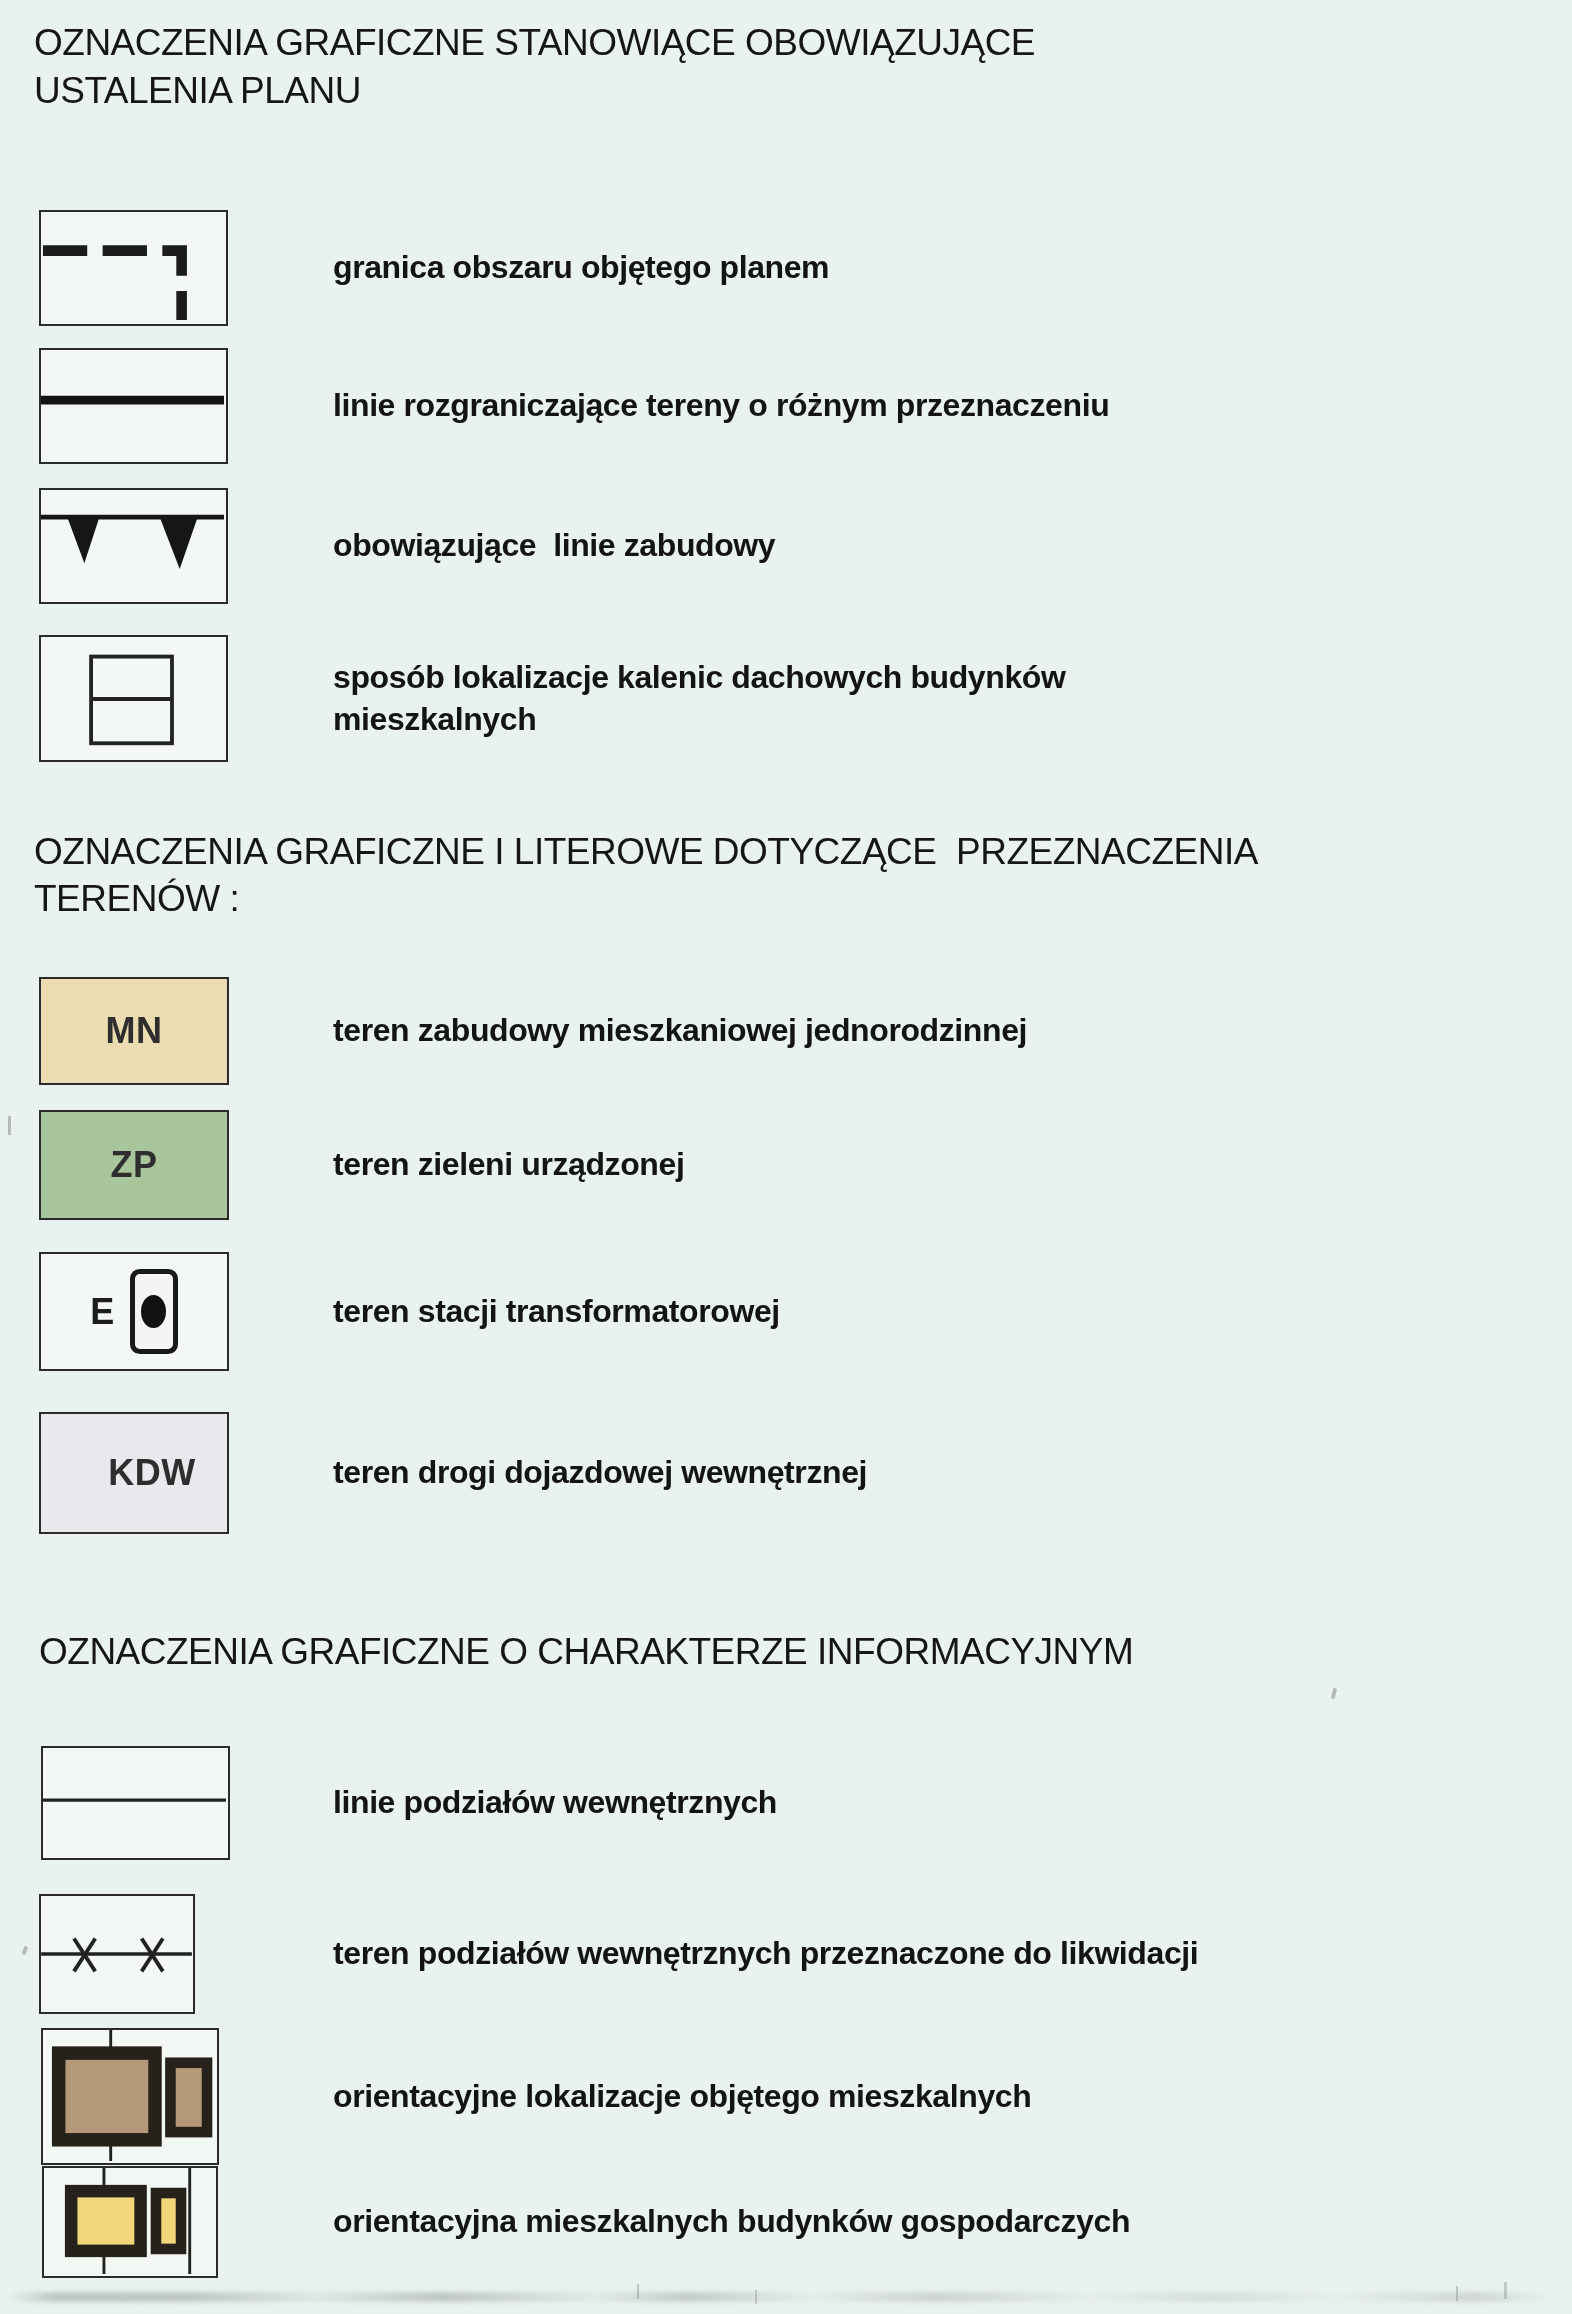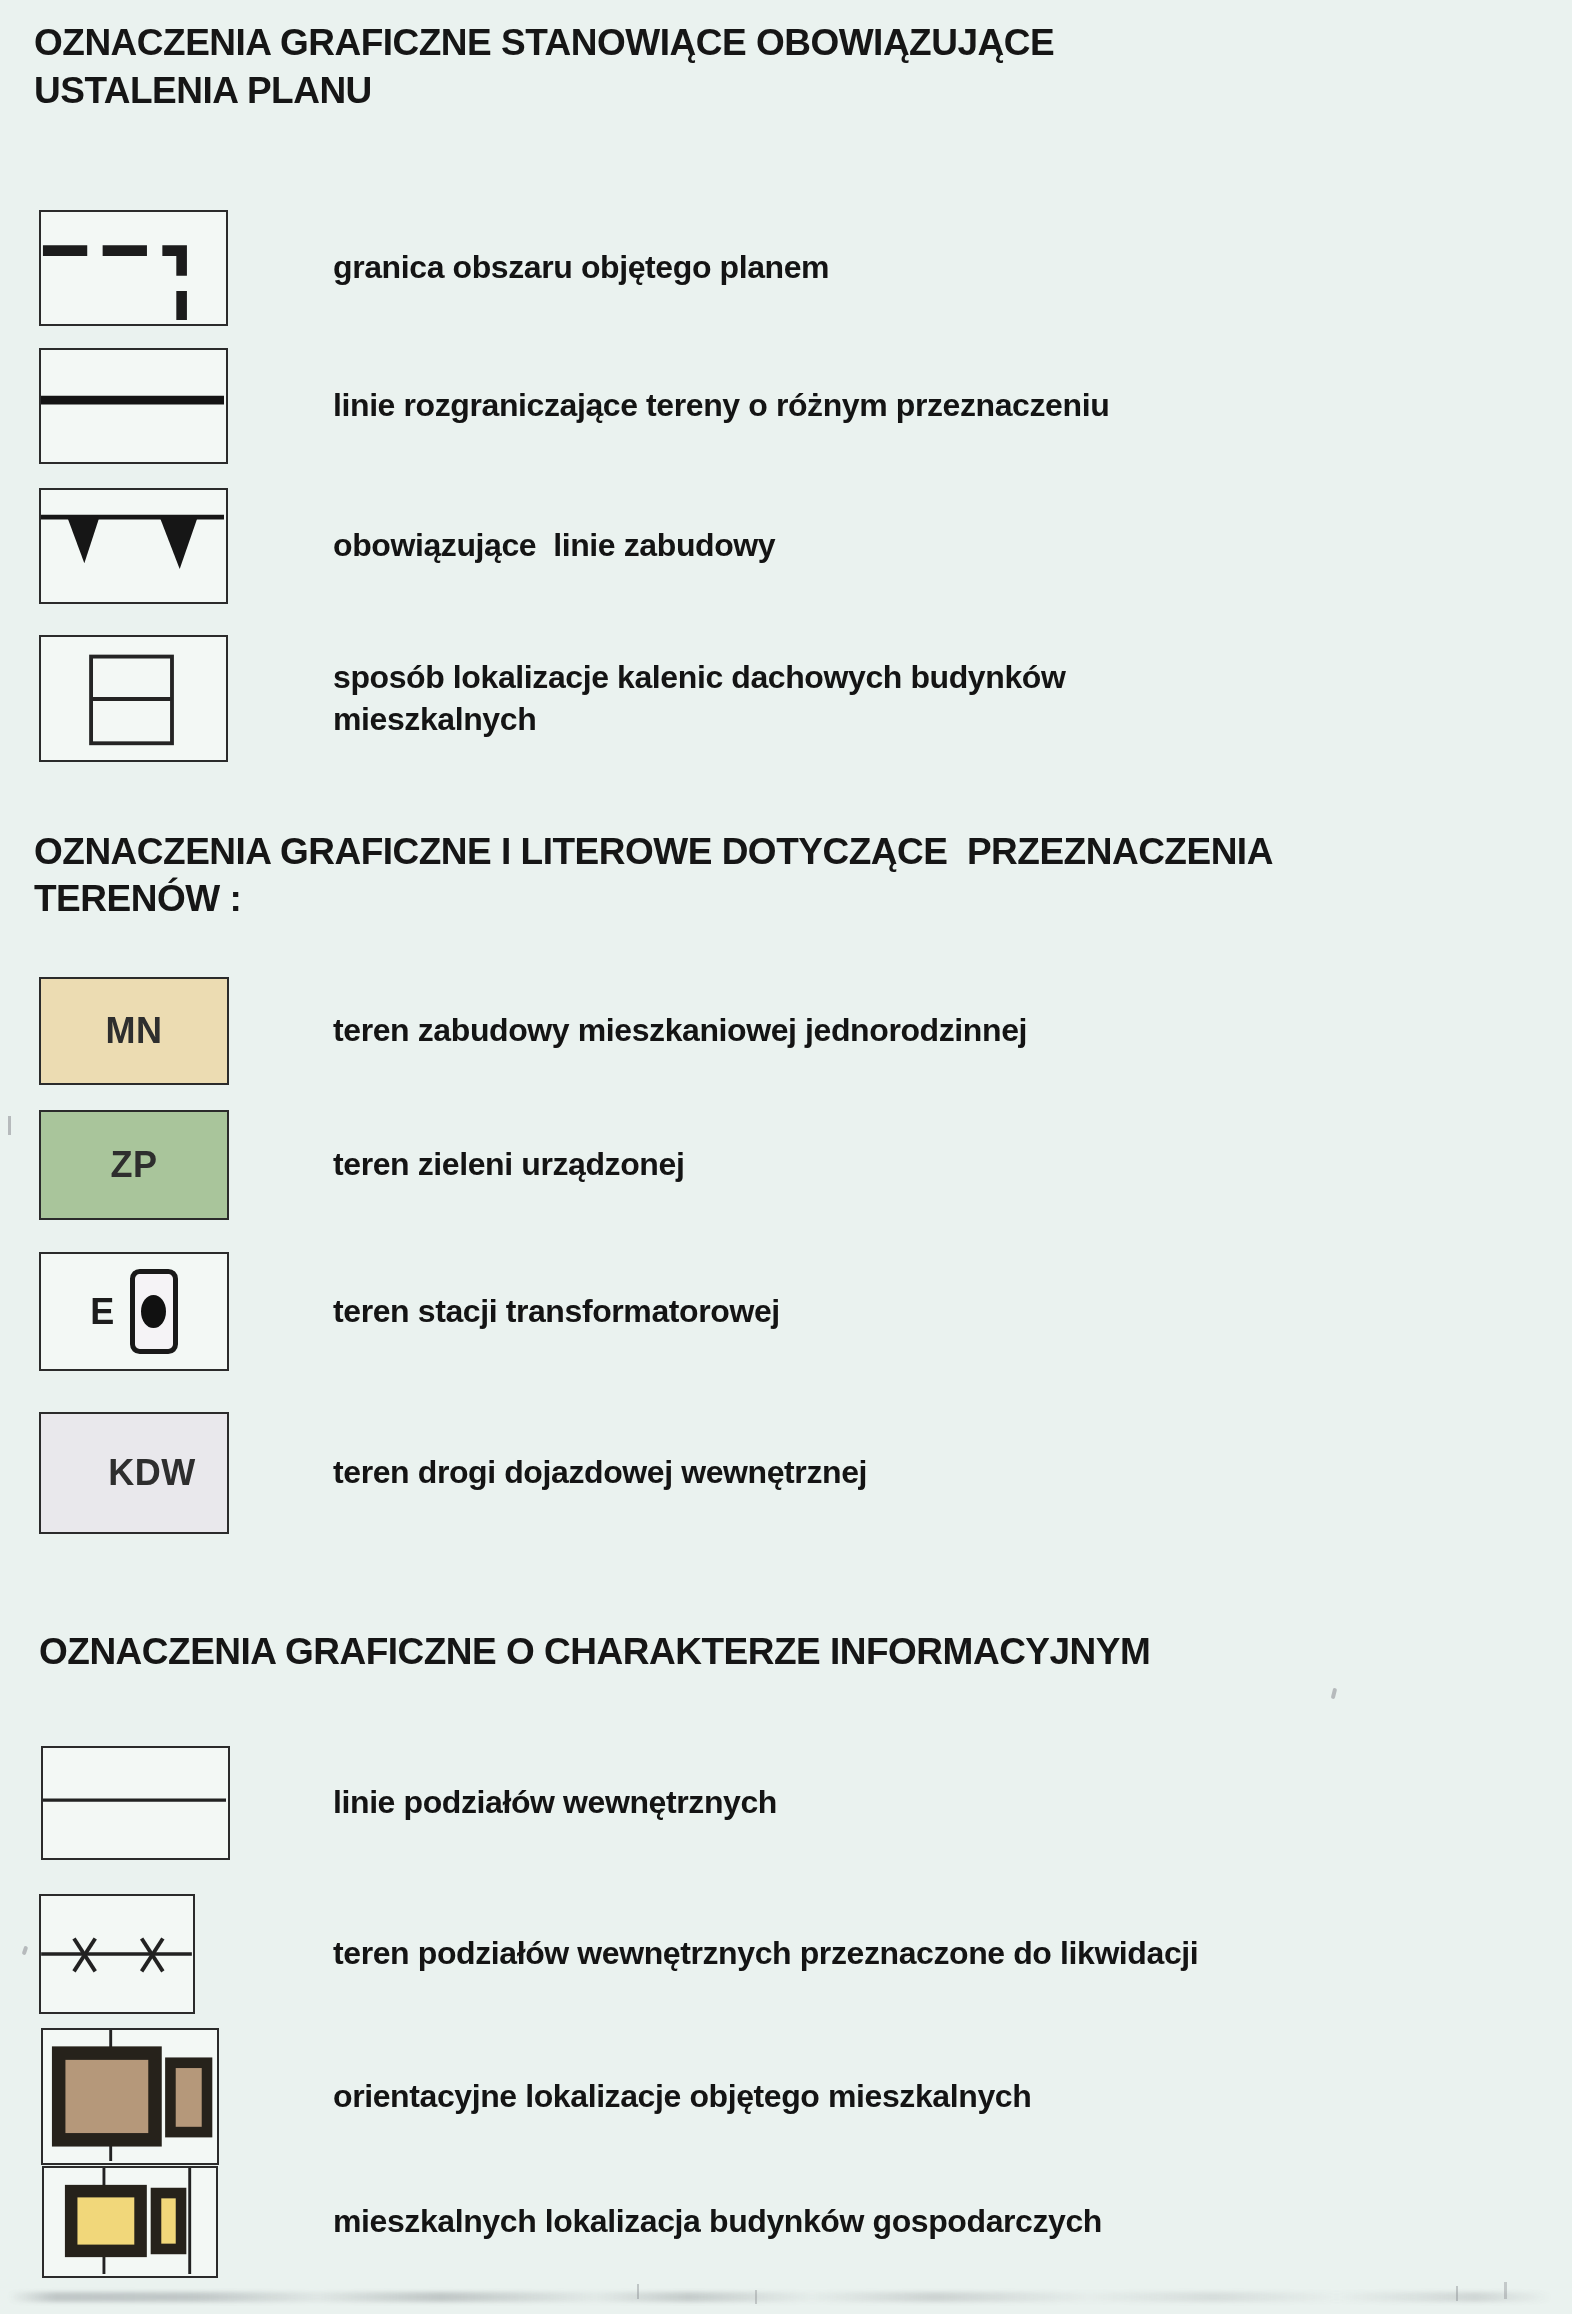--- a/index.html
+++ b/index.html
@@ -8,21 +8,21 @@
     --residential-fill:#b5987a; --outbuilding-fill:#f1d77a; --building-border:#26221b;
   }
   html,body{margin:0;padding:0;}
   body{
     width:1573px;height:2314px;position:relative;overflow:hidden;
     background:var(--page-bg);
     font-family:"Liberation Sans",sans-serif;color:var(--ink);
   }
   .abs{position:absolute;}
   .sec-title{
-    font-size:37px;font-weight:bold;letter-spacing:-0.5px;line-height:1.28;
+    font-size:37px;font-weight:normal;letter-spacing:-0.5px;line-height:1.28;
     color:#161616;white-space:pre-wrap;
   }
   .sym-box{
     position:absolute;left:39px;box-sizing:border-box;
     border:2.9px solid #2b2b2b;background:var(--box-bg);
   }
   .caption{
     position:absolute;left:333px;display:flex;align-items:center;
     font-size:32px;font-weight:bold;letter-spacing:-0.4px;line-height:1.3;
     color:#141414;white-space:pre-wrap;
@@ -144,21 +144,21 @@
 <div class="caption" style="top:2028px;height:137px;width:1197px;">orientacyjne lokalizacje objętego mieszkalnych</div>
 
 <div class="sym-box" style="left:42px;top:2166px;width:176px;height:112px;">
   <svg width="170" height="106" viewBox="0 0 176 110">
     <line x1="62" y1="0" x2="62" y2="110" stroke="#222" stroke-width="3"></line>
     <line x1="151" y1="0" x2="151" y2="110" stroke="#222" stroke-width="3"></line>
     <rect x="28" y="24" width="72" height="62" fill="var(--outbuilding-fill)" stroke="var(--building-border)" stroke-width="13"></rect>
     <rect x="116" y="26" width="26" height="58" fill="var(--outbuilding-fill)" stroke="var(--building-border)" stroke-width="11"></rect>
   </svg>
 </div>
-<div class="caption" style="top:2166px;height:112px;width:1197px;">mieszkalnych lokalizacja budynków gospodarczych</div>
+<div class="caption" style="top:2166px;height:112px;width:1197px;">orientacyjna mieszkalnych budynków gospodarczych</div>
 
 <div class="artifact" style="left:7.7px;top:1116px;width:2.9px;height:19.3px;"></div>
 <div class="artifact" style="left:1332px;top:1688px;width:3.9px;height:10.6px;border-radius:1.9px;transform:rotate(14deg);"></div>
 <div class="artifact" style="left:23px;top:1946px;width:3.9px;height:8.7px;border-radius:1.9px;transform:rotate(18deg);"></div>
 <div class="artifact" style="left:814px;top:402px;width:4.8px;height:4.8px;border-radius:50%;opacity:.4;"></div>
 <div class="smudge"></div>
 <div class="artifact" style="left:637px;top:2284px;width:1.9px;height:15.4px;opacity:.45;"></div>
 <div class="artifact" style="left:755px;top:2290px;width:1.9px;height:13.5px;opacity:.4;"></div>
 <div class="artifact" style="left:1456px;top:2286px;width:1.9px;height:15.4px;opacity:.45;"></div>
 <div class="artifact" style="left:1504px;top:2282px;width:2.9px;height:17.4px;opacity:.4;"></div>

